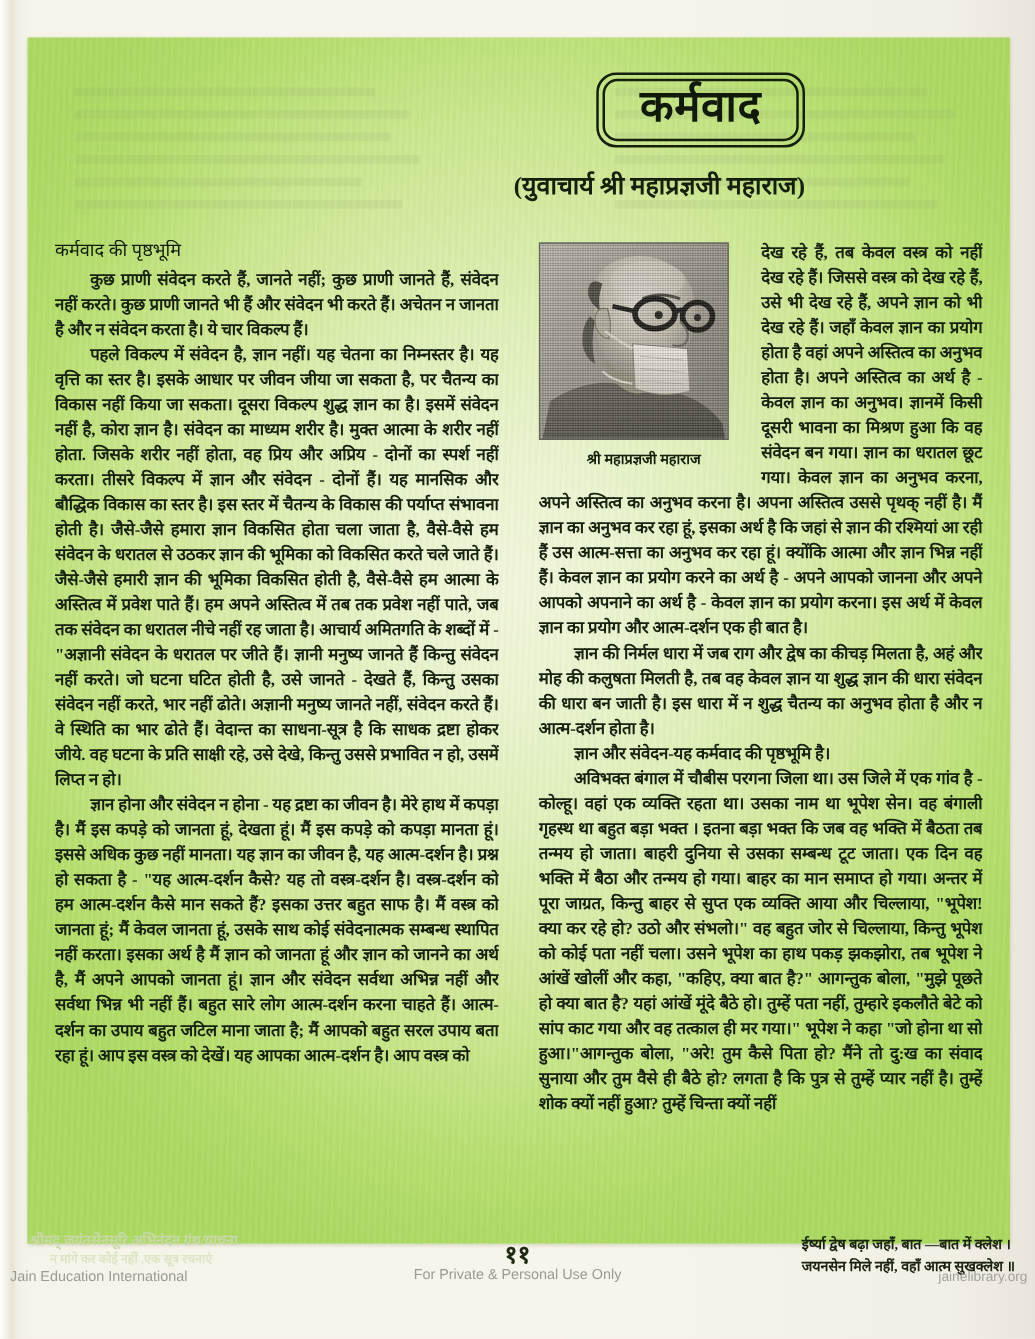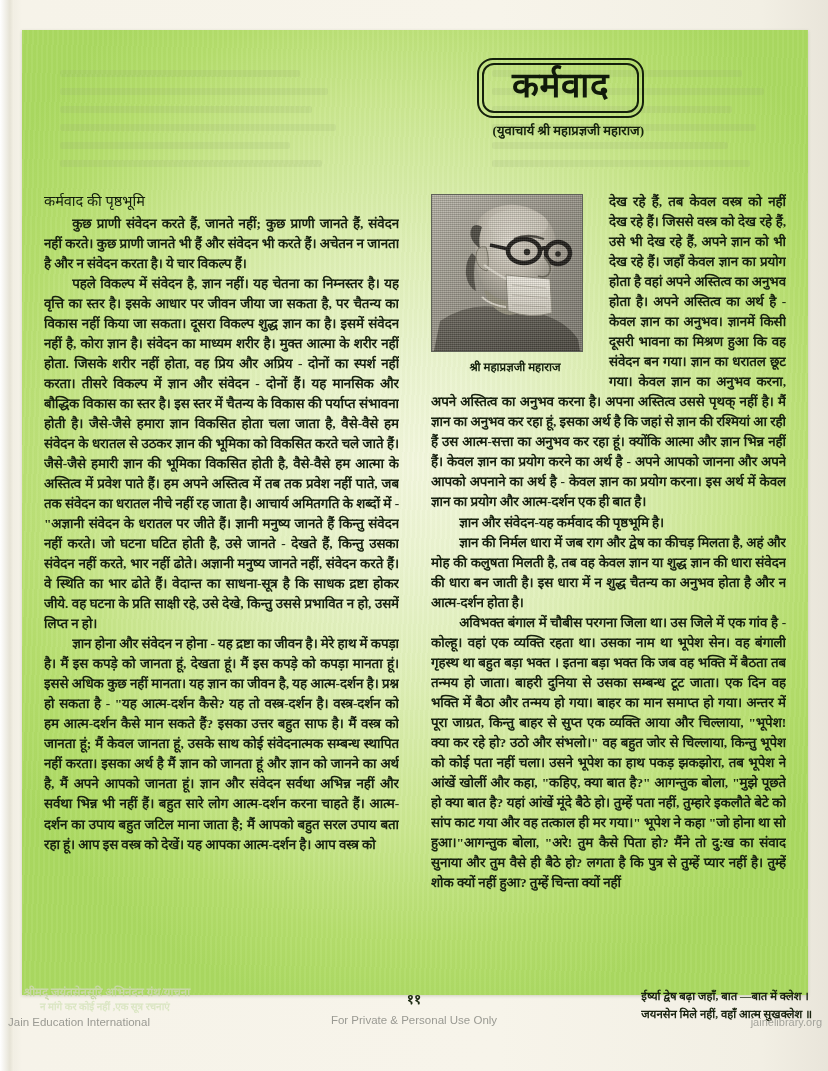--- a/index.html
+++ b/index.html
@@ -102,22 +102,22 @@
   #page-title {
     font-family: "Liberation Serif", "DejaVu Serif", serif;
     font-size: 35px;
     font-weight: 700;
     line-height: 1.08;
     letter-spacing: 0.5px;
     color: #10190a;
     white-space: nowrap;
   }
   #author-line {
-    margin-top: 3px;
-    font-size: 13px;
+    margin-top: 16px;
+    font-size: 20px;
     font-weight: 700;
     color: #14200c;
     white-space: nowrap;
   }
 
   
   #columns {
     position: absolute;
     top: 138px;
     left: 0;
@@ -227,21 +227,21 @@
     color: #9a9a93;
     font-family: "Liberation Sans", sans-serif;
     white-space: nowrap;
   }
   #folio {
     position: absolute;
     left: 0;
     top: 13px;
     width: 828px;
     text-align: center;
-    font-size: 14px;
+    font-size: 20px;
     font-weight: 700;
     color: #1d2a12;
   }
   #private-use {
     position: absolute;
     left: 0;
     top: 38px;
     width: 828px;
     text-align: center;
     font-size: 11.5px;
@@ -372,22 +372,22 @@
               <path d="M74 84 Q60 76 52 70" stroke="#ddd8cb" stroke-width="2.2" fill="none"></path>
               <path d="M74 112 Q58 110 50 102" stroke="#ddd8cb" stroke-width="1.8" fill="none"></path>
 
               <rect x="0" y="0" width="150" height="156" fill="none"></rect>
             </svg>
           </div>
           <div id="photo-caption">श्री महाप्रज्ञजी महाराज</div>
         </div>
 
         <p class="body-para no-indent">देख रहे हैं, तब केवल वस्त्र को नहीं देख रहे हैं। जिससे वस्त्र को देख रहे हैं, उसे भी देख रहे हैं, अपने ज्ञान को भी देख रहे हैं। जहाँ केवल ज्ञान का प्रयोग होता है वहां अपने अस्तित्व का अनुभव होता है। अपने अस्तित्व का अर्थ है - केवल ज्ञान का अनुभव। ज्ञानमें किसी दूसरी भावना का मिश्रण हुआ कि वह संवेदन बन गया। ज्ञान का धरातल छूट गया। केवल ज्ञान का अनुभव करना, अपने अस्तित्व का अनुभव करना है। अपना अस्तित्व उससे पृथक् नहीं है। मैं ज्ञान का अनुभव कर रहा हूं, इसका अर्थ है कि जहां से ज्ञान की रश्मियां आ रही हैं उस आत्म-सत्ता का अनुभव कर रहा हूं। क्योंकि आत्मा और ज्ञान भिन्न नहीं हैं। केवल ज्ञान का प्रयोग करने का अर्थ है - अपने आपको जानना और अपने आपको अपनाने का अर्थ है - केवल ज्ञान का प्रयोग करना। इस अर्थ में केवल ज्ञान का प्रयोग और आत्म-दर्शन एक ही बात है।</p>
+        <p class="body-para">ज्ञान की निर्मल धारा में जब राग और द्वेष का कीचड़ मिलता है, अहं और मोह की कलुषता मिलती है, तब वह केवल ज्ञान या शुद्ध ज्ञान की धारा संवेदन की धारा बन जाती है। इस धारा में न शुद्ध चैतन्य का अनुभव होता है और न आत्म-दर्शन होता है।</p>
         <p class="body-para">ज्ञान और संवेदन-यह कर्मवाद की पृष्ठभूमि है।</p>
-        <p class="body-para">ज्ञान की निर्मल धारा में जब राग और द्वेष का कीचड़ मिलता है, अहं और मोह की कलुषता मिलती है, तब वह केवल ज्ञान या शुद्ध ज्ञान की धारा संवेदन की धारा बन जाती है। इस धारा में न शुद्ध चैतन्य का अनुभव होता है और न आत्म-दर्शन होता है।</p>
         <p class="body-para">अविभक्त बंगाल में चौबीस परगना जिला था। उस जिले में एक गांव है - कोल्हू। वहां एक व्यक्ति रहता था। उसका नाम था भूपेश सेन। वह बंगाली गृहस्थ था बहुत बड़ा भक्त । इतना बड़ा भक्त कि जब वह भक्ति में बैठता तब तन्मय हो जाता। बाहरी दुनिया से उसका सम्बन्ध टूट जाता। एक दिन वह भक्ति में बैठा और तन्मय हो गया। बाहर का मान समाप्त हो गया। अन्तर में पूरा जाग्रत, किन्तु बाहर से सुप्त एक व्यक्ति आया और चिल्लाया, "भूपेश! क्या कर रहे हो? उठो और संभलो।" वह बहुत जोर से चिल्लाया, किन्तु भूपेश को कोई पता नहीं चला। उसने भूपेश का हाथ पकड़ झकझोरा, तब भूपेश ने आंखें खोलीं और कहा, "कहिए, क्या बात है?" आगन्तुक बोला, "मुझे पूछते हो क्या बात है? यहां आंखें मूंदे बैठे हो। तुम्हें पता नहीं, तुम्हारे इकलौते बेटे को सांप काट गया और वह तत्काल ही मर गया।" भूपेश ने कहा "जो होना था सो हुआ।"आगन्तुक बोला, "अरे! तुम कैसे पिता हो? मैंने तो दु:ख का संवाद सुनाया और तुम वैसे ही बैठे हो? लगता है कि पुत्र से तुम्हें प्यार नहीं है। तुम्हें शोक क्यों नहीं हुआ? तुम्हें चिन्ता क्यों नहीं</p>
       </div>
 
     </div>
   </div>
 
   <div id="footer">
     <div id="faded-series-line">श्रीमद् जयंतसेनसूरि अभिनंदन ग्रंथ/याचना</div>
     <div id="faded-series-sub">न मांगे कर कोई नहीं ,एक सूत्र रचनाएं</div>
     <div id="jain-education">Jain Education International</div>

